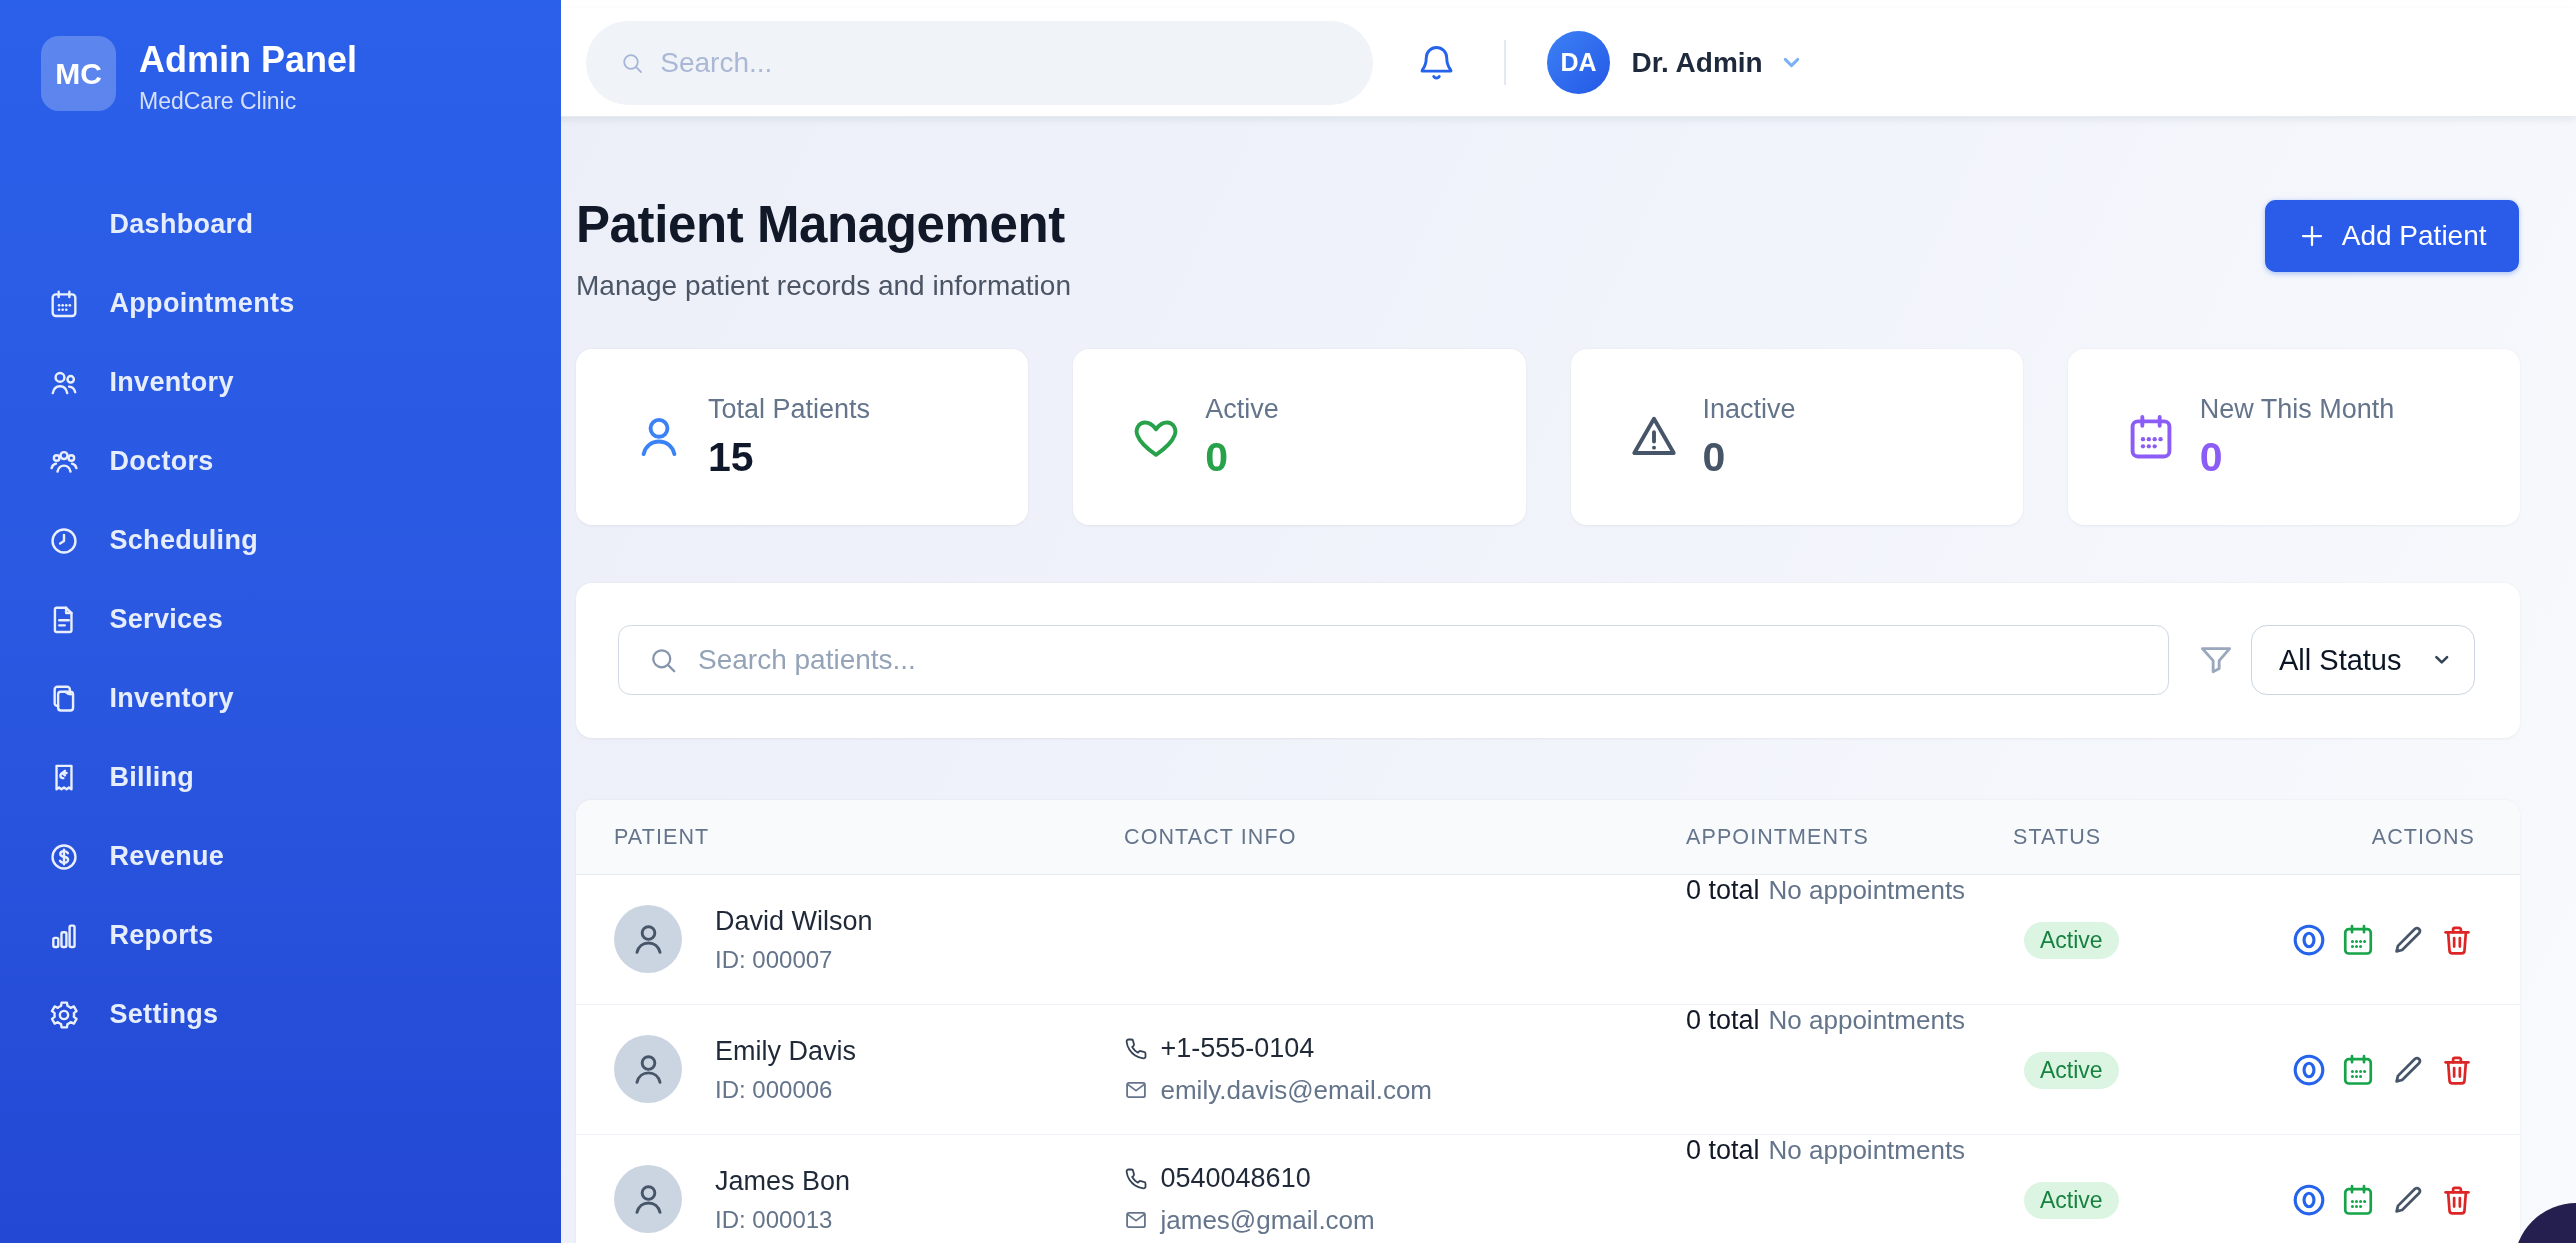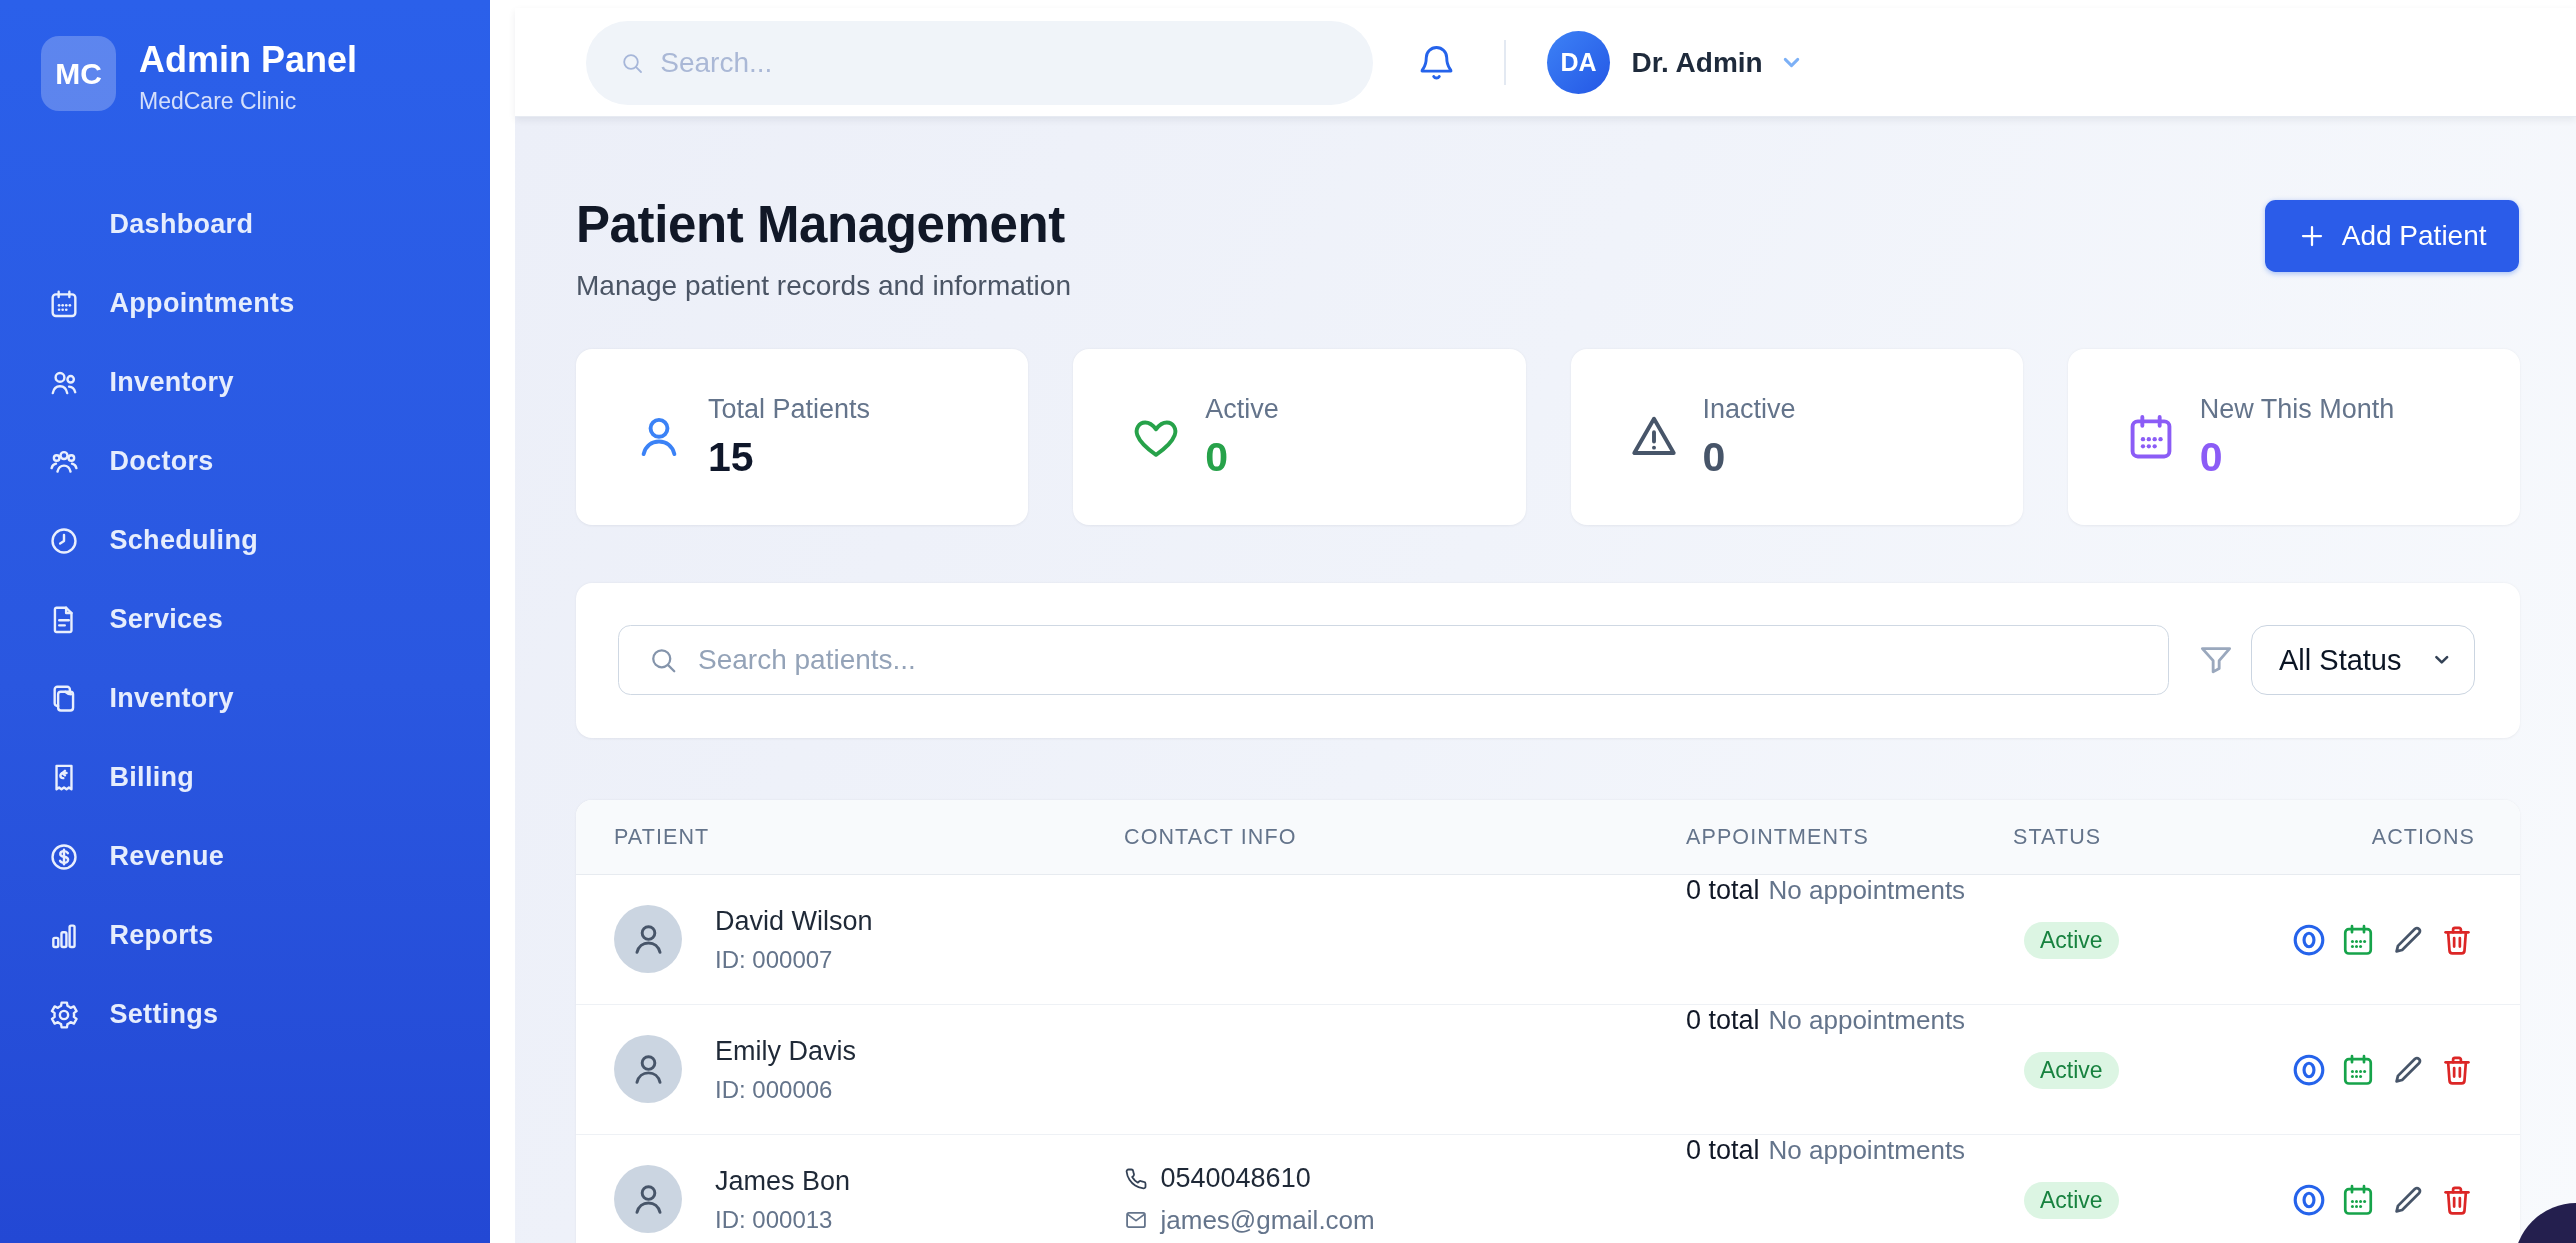--- a/index.html
+++ b/index.html
@@ -1,20 +1,20 @@
 <!DOCTYPE html>
 <html style="font-size:14.3px"><head>
 <meta charset="utf-8">
 <style>
   html,body{margin:0;padding:0;background:#fff;}
   *{box-sizing:border-box;font-family:"Liberation Sans","DejaVu Sans",sans-serif;}
   .root{position:relative;width:2576px;height:1243px;overflow:hidden;background:#fff;}
 
   
-  .sidebar{position:absolute;left:0;top:0;width:490px;height:1243px;
+  .sidebar{position:absolute;left:0;top:0;width:561px;height:1243px;
     background:linear-gradient(180deg,#2b60ea 0%,#2a57e0 55%,#2348d4 100%);z-index:3;}
   .brand{display:flex;align-items:flex-start;gap:23px;padding:36px 0 0 41px;}
   .brand-logo{width:75px;height:75px;border-radius:18px;background:rgba(255,255,255,.24);
     display:flex;align-items:center;justify-content:center;color:#fff;font-size:30px;font-weight:700;}
   .brand-text{padding-top:3.6px;}
   .brand-title{color:#fff;font-size:36px;font-weight:700;line-height:1.1;}
   .brand-sub{color:rgba(255,255,255,.8);font-size:23px;margin-top:9px;}
   .nav{position:absolute;left:0;top:185px;right:0;}
   .nav-item{height:79px;display:flex;align-items:center;padding-left:48px;gap:29.5px;cursor:pointer;}
   .nav-item .nicon{width:32px;height:32px;color:#e9effd;flex:0 0 32px;}
@@ -435,20 +435,39 @@
             <div class="c-avatar">
               <svg viewBox="0 0 24 24" fill="none" stroke="currentColor" stroke-width="1.8" stroke-linecap="round" stroke-linejoin="round">
                 <circle cx="12" cy="8" r="3.9"></circle>
                 <path d="M4.9 19.9c.9-3.7 3.7-5.8 7.1-5.8s6.2 2.1 7.1 5.8"></path>
               </svg>
             </div>
             <div class="c-patient">
               <span class="rname">Emily Davis</span>
               <span class="rid">ID: 000006</span>
             </div>
+            <div class="c-contact">
+              <span class="crow">
+                <span class="micon cphone-ic">
+                  <svg viewBox="0 0 24 24" fill="none" stroke="currentColor" stroke-width="1.8" stroke-linecap="round" stroke-linejoin="round">
+                    <path d="M21.5 16.7v2.8a1.9 1.9 0 0 1-2.1 1.9 18.8 18.8 0 0 1-8.2-2.9 18.5 18.5 0 0 1-5.7-5.7A18.8 18.8 0 0 1 2.6 4.5 1.9 1.9 0 0 1 4.5 2.5h2.8a1.9 1.9 0 0 1 1.9 1.6c.1.9.3 1.8.7 2.7a1.9 1.9 0 0 1-.4 2L8.2 10a15.2 15.2 0 0 0 5.7 5.7l1.2-1.2a1.9 1.9 0 0 1 2-.4c.9.3 1.8.6 2.7.7a1.9 1.9 0 0 1 1.7 1.9z"></path>
+                  </svg>
+                </span>
+                <span class="cphone">+1-555-0104</span>
+              </span>
+              <span class="crow">
+                <span class="micon cmail-ic">
+                  <svg viewBox="0 0 24 24" fill="none" stroke="currentColor" stroke-width="1.8" stroke-linecap="round" stroke-linejoin="round">
+                    <rect x="3.1" y="4.9" width="17.8" height="14.2" rx="1.7"></rect>
+                    <path d="m4 6.6 8 6 8-6"></path>
+                  </svg>
+                </span>
+                <span class="cmail">emily.davis@email.com</span>
+              </span>
+            </div>
             <div class="c-appt">
               <span class="atot">0 total</span>
               <span class="anote">No appointments</span>
             </div>
             <span class="badge" style="background: rgb(220, 245, 227); color: rgb(23, 130, 63);">Active</span>
             <div class="c-actions">
               <span class="actbtn" style="color: rgb(37, 99, 235);">
                 <svg viewBox="0 0 24 24" fill="none" stroke="currentColor" stroke-width="2.1" stroke-linecap="round" stroke-linejoin="round">
                   <circle cx="12" cy="12" r="9.2"></circle>
                   <ellipse cx="12" cy="12" rx="3.3" ry="4.5"></ellipse>

